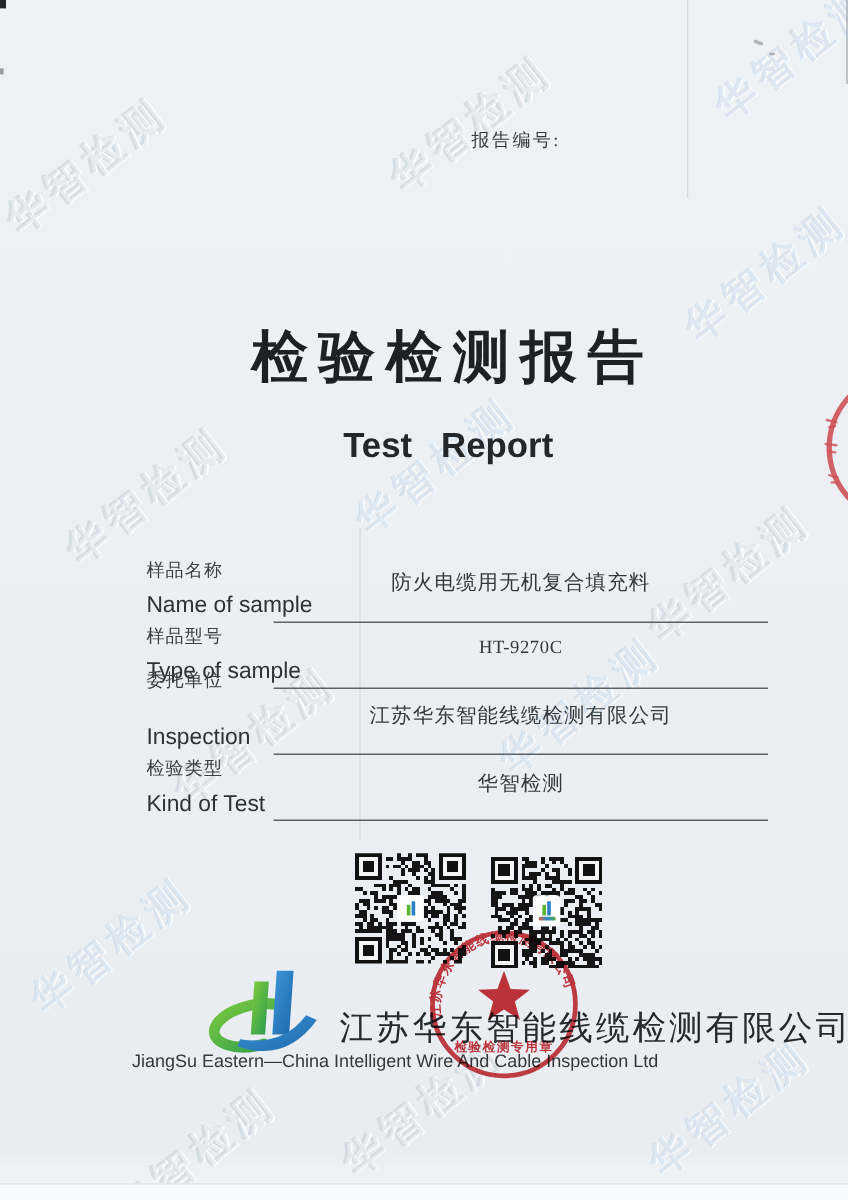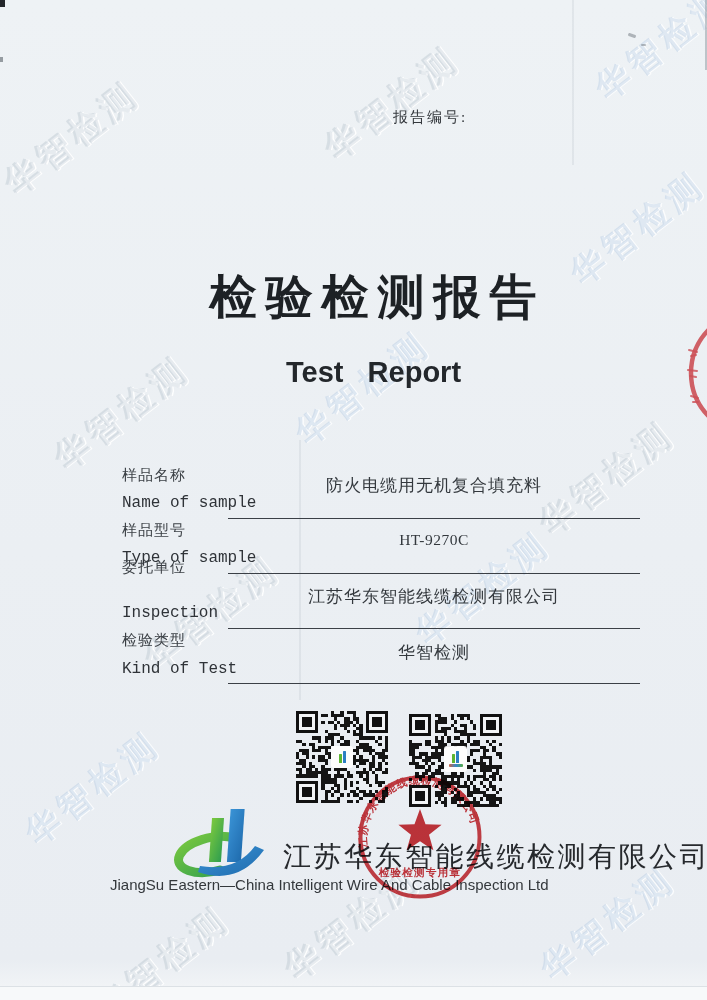--- a/index.html
+++ b/index.html
@@ -24,21 +24,21 @@
   
   #title-cn{left:0;top:266px;width:707px;text-align:center;transform:translateX(24px);
             font-size:47px;font-weight:bold;letter-spacing:9px;color:#1d2125;z-index:2;}
   #title-en{left:0;top:356px;width:707px;text-align:center;transform:translateX(20px);
             font-family:"Liberation Sans",sans-serif;font-size:29px;font-weight:bold;
             color:#23272b;white-space:pre;z-index:2;}
 
   
   #fields{left:0;top:0;width:707px;height:1000px;z-index:2;}
   .f-cn{position:absolute;left:122px;font-size:15px;letter-spacing:1px;color:#3a3f44;}
-  .f-en{position:absolute;left:122px;font-family:Liberation Mono, monospace;font-size:16px;color:#2f3338;}
+  .f-en{position:absolute;left:122px;font-family:Liberation Sans, sans-serif;font-size:19px;color:#2f3338;}
   .f-line{position:absolute;left:228px;width:412px;border-bottom:1.6px solid #3b4046;}
   .f-val{position:absolute;left:228px;width:412px;text-align:center;font-size:17px;color:#33383d;letter-spacing:1px;}
 
   
   .qr{position:absolute;z-index:2;}
   .qr svg{display:block;}
   .qr-logo{position:absolute;background:#fdfdfd;border-radius:2px;box-shadow:0 0 0 1px rgba(255,255,255,0.9);
            display:flex;align-items:center;justify-content:center;flex-direction:column;}
   .qr-logo .mini{display:flex;align-items:flex-end;gap:1px;}
   .qr-logo .mini i{display:block;width:3px;border-radius:0.5px;}

